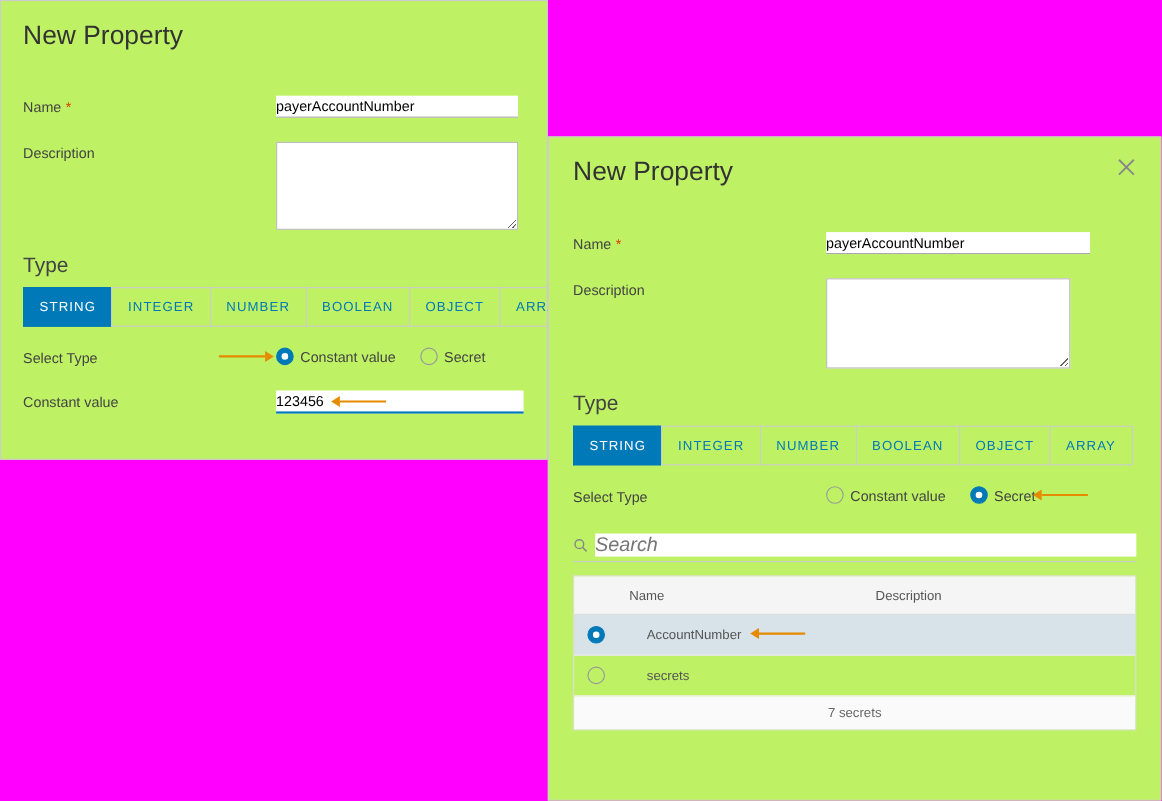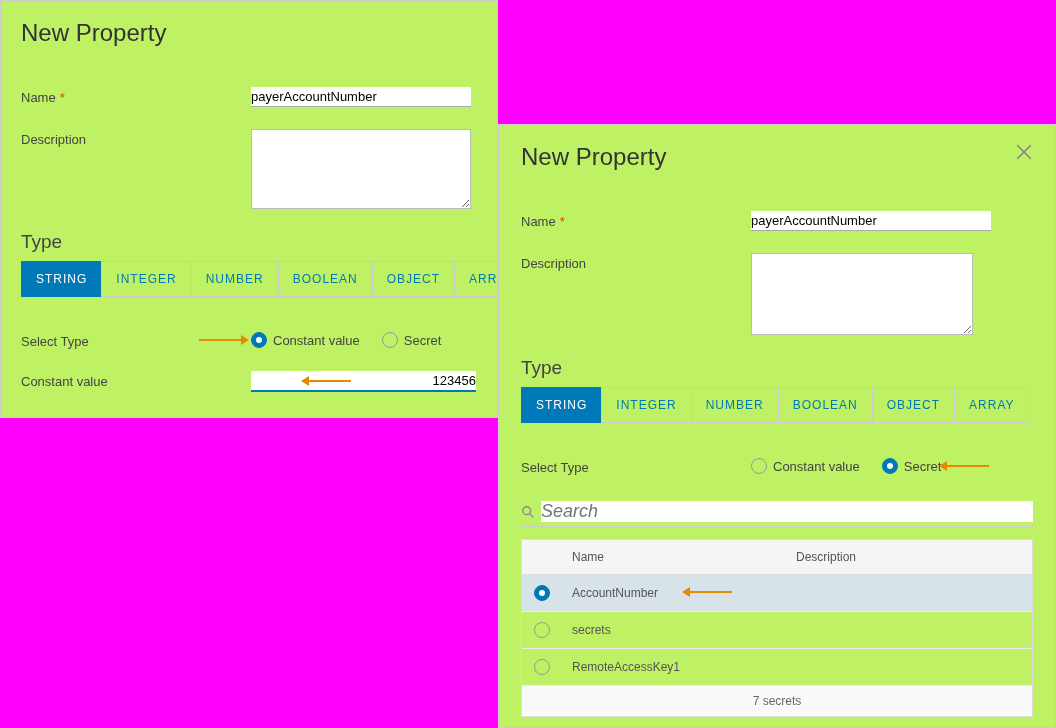--- a/index.html
+++ b/index.html
@@ -75,21 +75,21 @@
   outline: none;
 }
 .panel-right .textarea { width: 222px; height: 82px; }
 .type-label {
   font-size: 19px;
   color: #444;
   margin-bottom: 8px;
 }
 .type-tabs {
   display: flex;
-  margin-bottom: 34px;
+  margin-bottom: 18px;
   align-items: center;
 }
 .type-tab {
   padding: 10px 14px;
   font-size: 12px;
   letter-spacing: 1px;
   color: #0079b8;
   border: 1px solid #ccc;
   border-right: none;
   cursor: pointer;
@@ -165,20 +165,21 @@
   border-bottom: 1px solid #ddd;
 }
 .col-radio { width: 38px; }
 .col-name { width: 224px; font-size: 12px; color: #555; }
 .col-desc { flex: 1; font-size: 12px; color: #555; }
 .secrets-row {
   display: flex;
   align-items: center;
   padding: 10px 12px;
   border-bottom: 1px solid #eee;
+  gap: 16px;
 }
 .secrets-row.selected { background: #d8e3e9; }
 .secrets-row .radio { margin-right: 22px; }
 .secrets-footer {
   text-align: center;
   padding: 8px 12px;
   font-size: 12px;
   color: #666;
   background: #fafafa;
 }
@@ -221,21 +222,21 @@
       <span class="radio-label">Secret</span>
     </div>
     <svg class="arrow-annot arrow-svg" style="left:178px;top:2px;" width="50" height="14">
       <line x1="0" y1="7" x2="42" y2="7" stroke="#e68a00" stroke-width="2"></line>
       <polygon points="42,2 50,7 42,12" fill="#e68a00"></polygon>
     </svg>
   </div>
 
   <div class="form-row pos-rel" style="margin-top:10px">
     <div class="form-label" style="width:230px">Constant value</div>
-    <input class="underline-input active" style="width: 225px; text-align: right;" value="123456">
+    <input class="underline-input active" style="width: 225px;" value="123456">
     <svg class="arrow-annot arrow-svg" style="left:280px;top:3px;" width="50" height="14">
       <line x1="50" y1="7" x2="8" y2="7" stroke="#e68a00" stroke-width="2"></line>
       <polygon points="8,2 0,7 8,12" fill="#e68a00"></polygon>
     </svg>
   </div>
 </div>
 
 <div class="panel panel-right">
   <h1 class="panel-title">New Property</h1>
   <div class="close-btn">
@@ -302,19 +303,15 @@
       <span class="col-name">AccountNumber</span>
       <svg class="arrow-annot arrow-svg" style="left:160px;top:10px;" width="50" height="14">
         <line x1="50" y1="7" x2="8" y2="7" stroke="#e68a00" stroke-width="2"></line>
         <polygon points="8,2 0,7 8,12" fill="#e68a00"></polygon>
       </svg>
     </div>
     <div class="secrets-row">
       <span class="radio"></span>
       <span class="col-name">secrets</span>
     </div>
-    <div class="secrets-row">
-      <span class="radio"></span>
-      <span class="col-name">RemoteAccessKey1</span>
-    </div>
     <div class="secrets-footer">7 secrets</div>
   </div>
 </div>
 
 </body></html>

